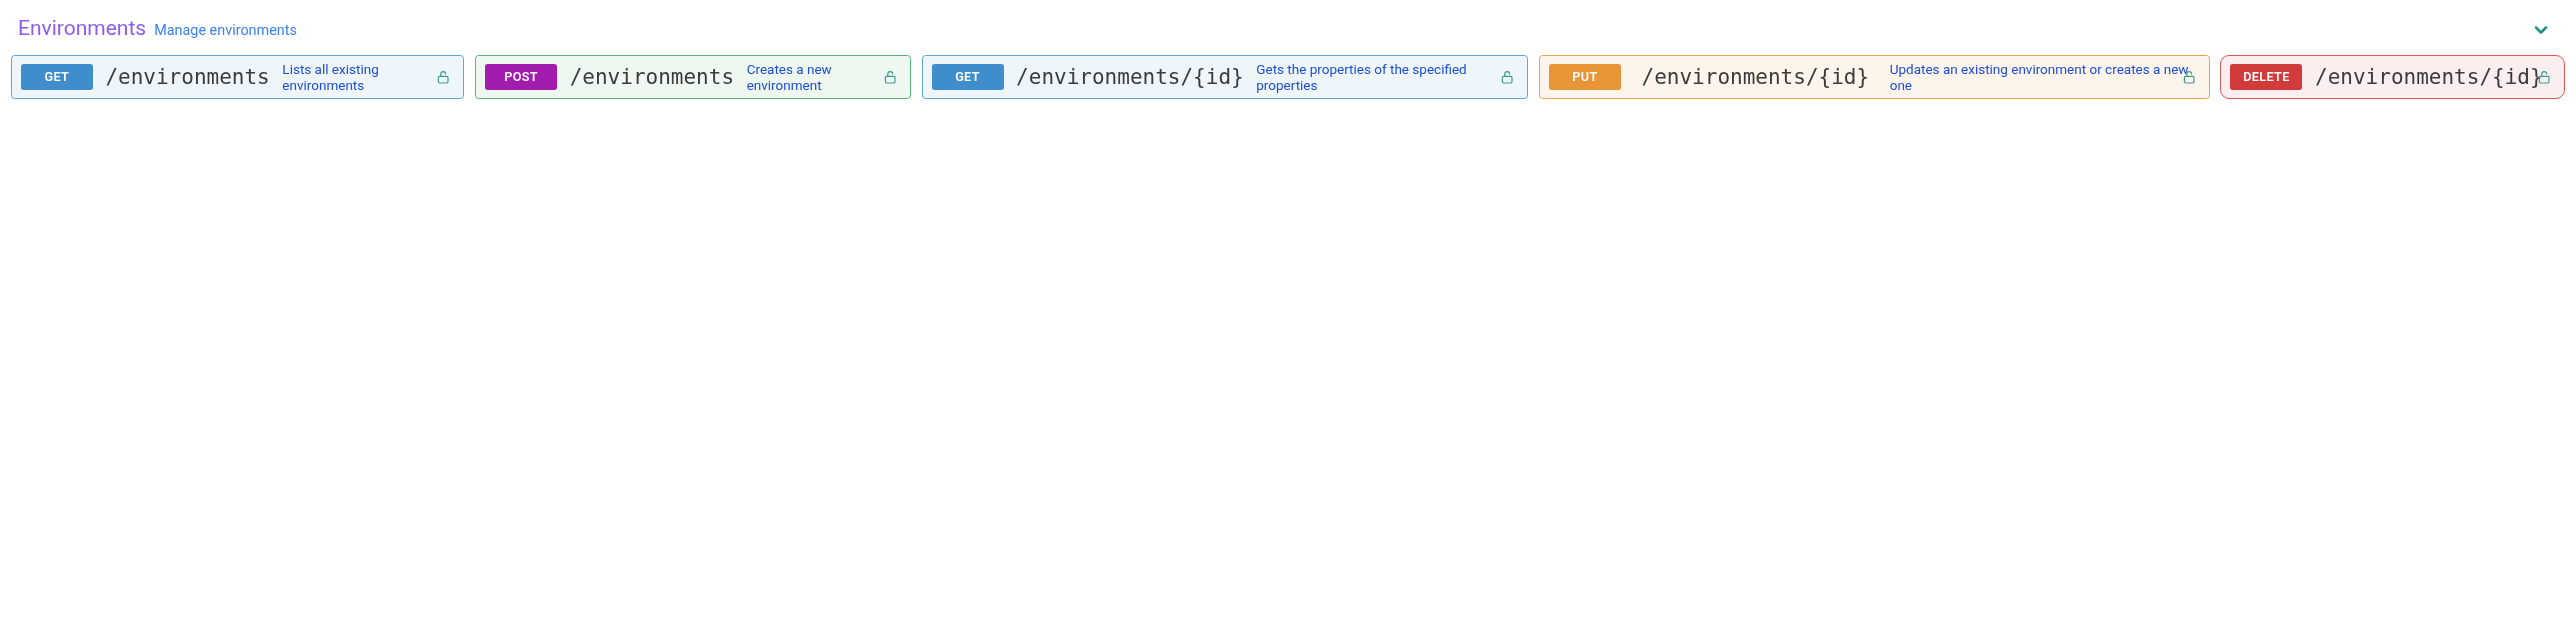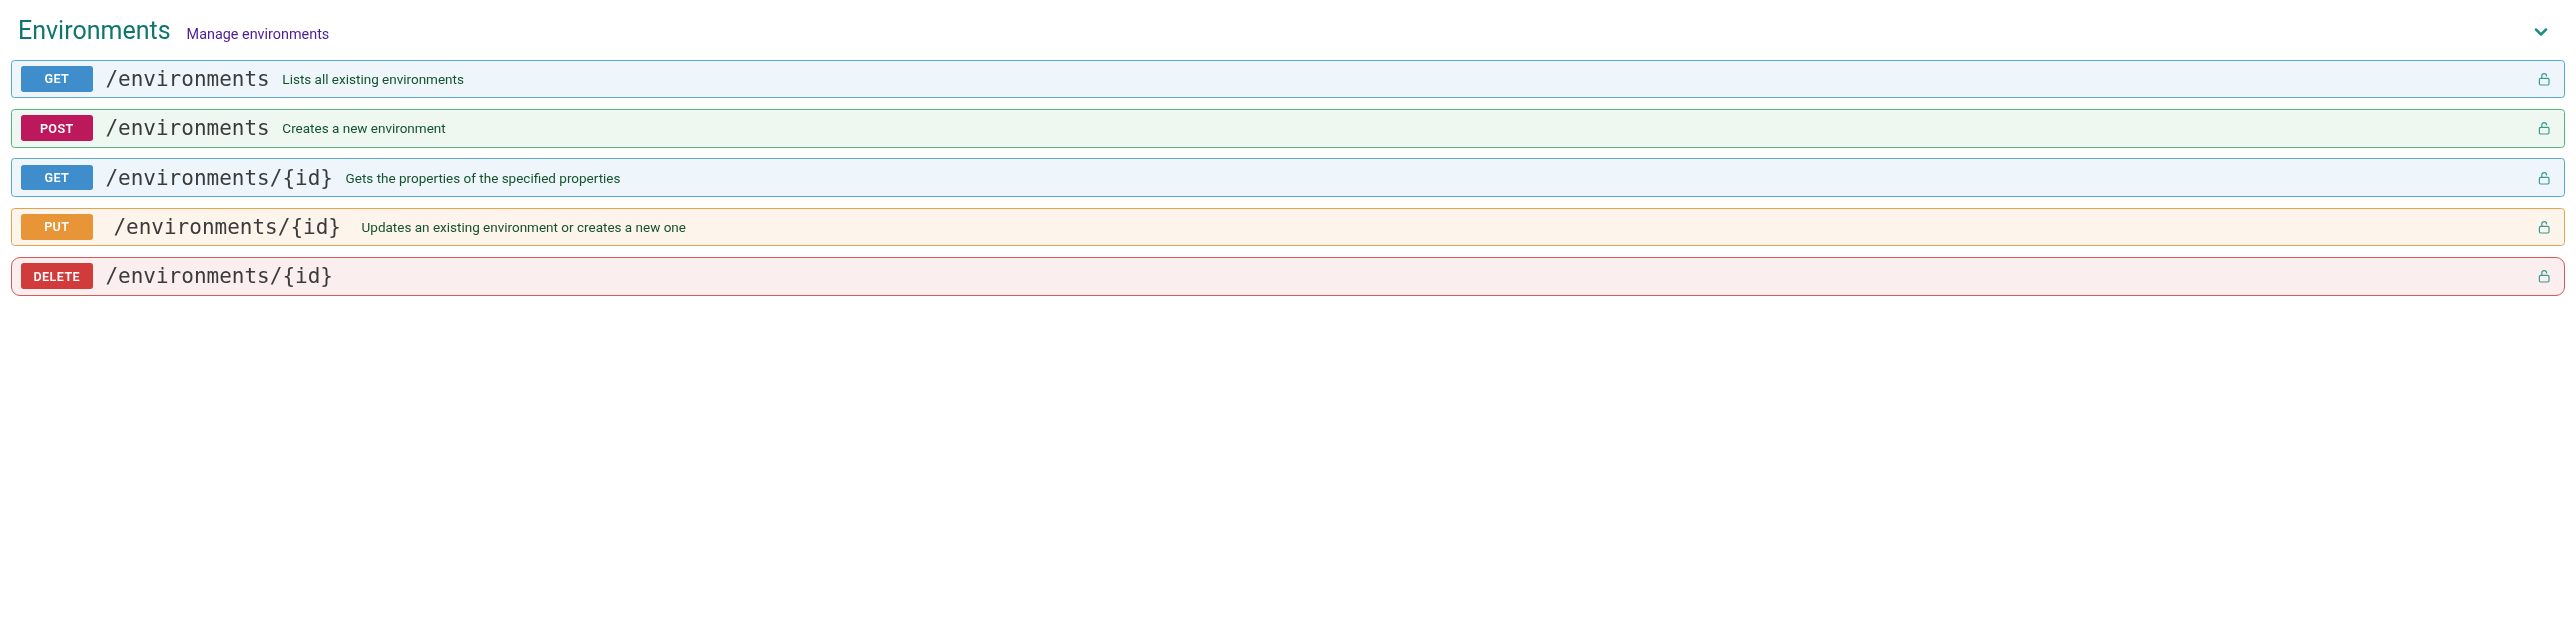--- a/index.html
+++ b/index.html
@@ -8,38 +8,38 @@
     background: #fff;
     padding: 9px;
   }
   .section-header {
     display: flex;
     align-items: baseline;
     padding: 7.2px 5.4px 14.4px 9px;
     position: relative;
   }
   .section-title {
-    font-size: 25px;
+    font-size: 21px;
     font-weight: 400;
-    color: #0f766e;
-    margin-right: 16px;
+    color: #8b5cf6;
+    margin-right: 8px;
   }
   .section-subtitle {
     font-size: 14.4px;
-    color: #4c1d95;
+    color: #3b82f6;
   }
   .section-toggle {
     position: absolute;
     right: 16px;
     top: 50%;
     transform: translateY(-60%);
     cursor: pointer;
   }
   .section-toggle svg { width: 20px; height: 20px; display:block; }
-  .op-list { display: flex; flex-direction: column; gap: 10.8px; padding: 0 1.8px; }
+  .op-list { display: flex; flex-direction: row; gap: 10.8px; padding: 0 1.8px; }
   .op-row {
     display: flex;
     align-items: center;
     border: 0.9px solid;
     border-radius: 3.6px;
     padding: 5.4px 9px;
     min-height: 38px;
     position: relative;
     cursor: pointer;
   }
@@ -56,36 +56,36 @@
   .op-path {
     font-family: ui-monospace, SFMono-Regular, Menlo, Consolas, monospace;
     font-size: 21px;
     color: #3b3b3b;
     margin-left: 12.6px;
     margin-right: 12.6px;
     font-weight: 500;
   }
   .op-desc {
     font-size: 13.5px;
-    color: #14532d;
+    color: #1d4ed8;
   }
   .lock-icon {
     position: absolute;
     right: 12.6px;
     top: 50%;
     transform: translateY(-50%);
   }
   .lock-icon svg { width: 14.4px; height: 16px; display:block; }
 
   
   .m-get { background: #eef6fc; border-color: #5aa7d6; }
   .m-get .method-badge { background: #3f8ecb; }
   
   .m-post { background: #eef8f1; border-color: #57b481; }
-  .m-post .method-badge { background: #be185d; }
+  .m-post .method-badge { background: #a21caf; }
   
   .m-put { background: #fdf4ec; border-color: #e9a24a; gap: 8px; }
   .m-put .method-badge { background: #e79536; }
   
   .m-delete { background: #fbeeee; border-color: #d55a5a; border-radius: 9px; }
   .m-delete .method-badge { background: #d13b3b; }
 </style>
 </head>
 <body>
 

